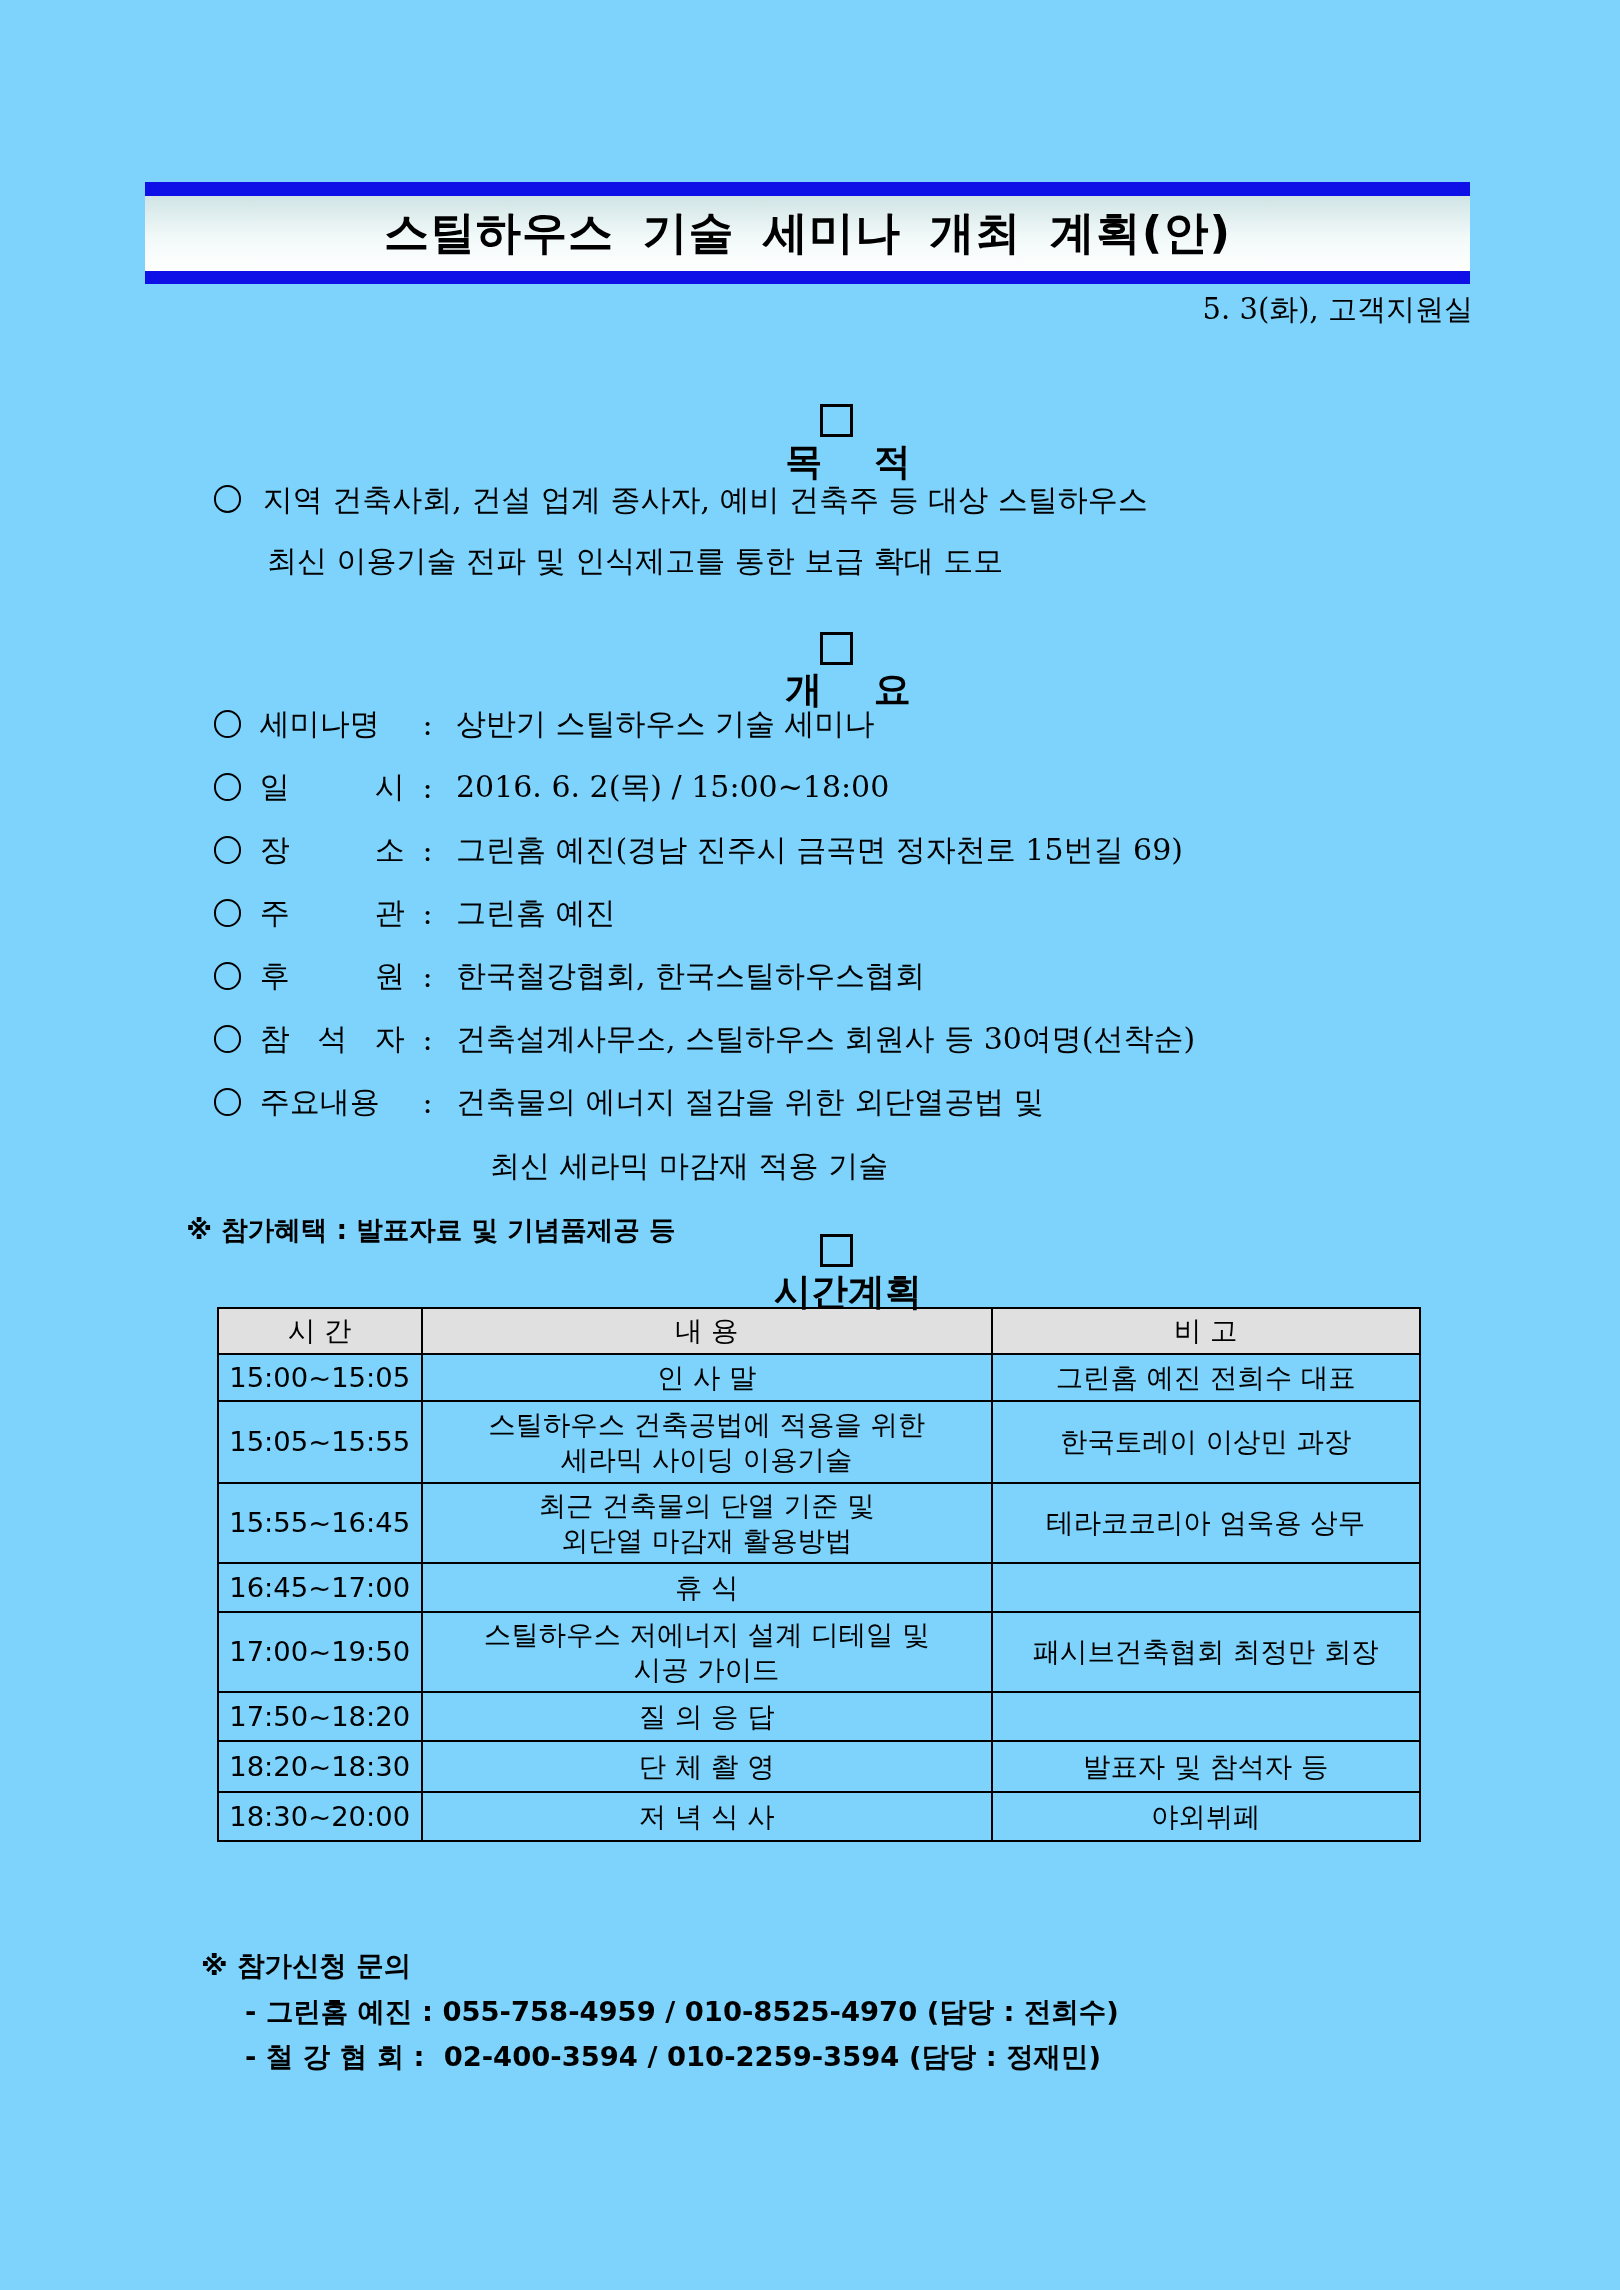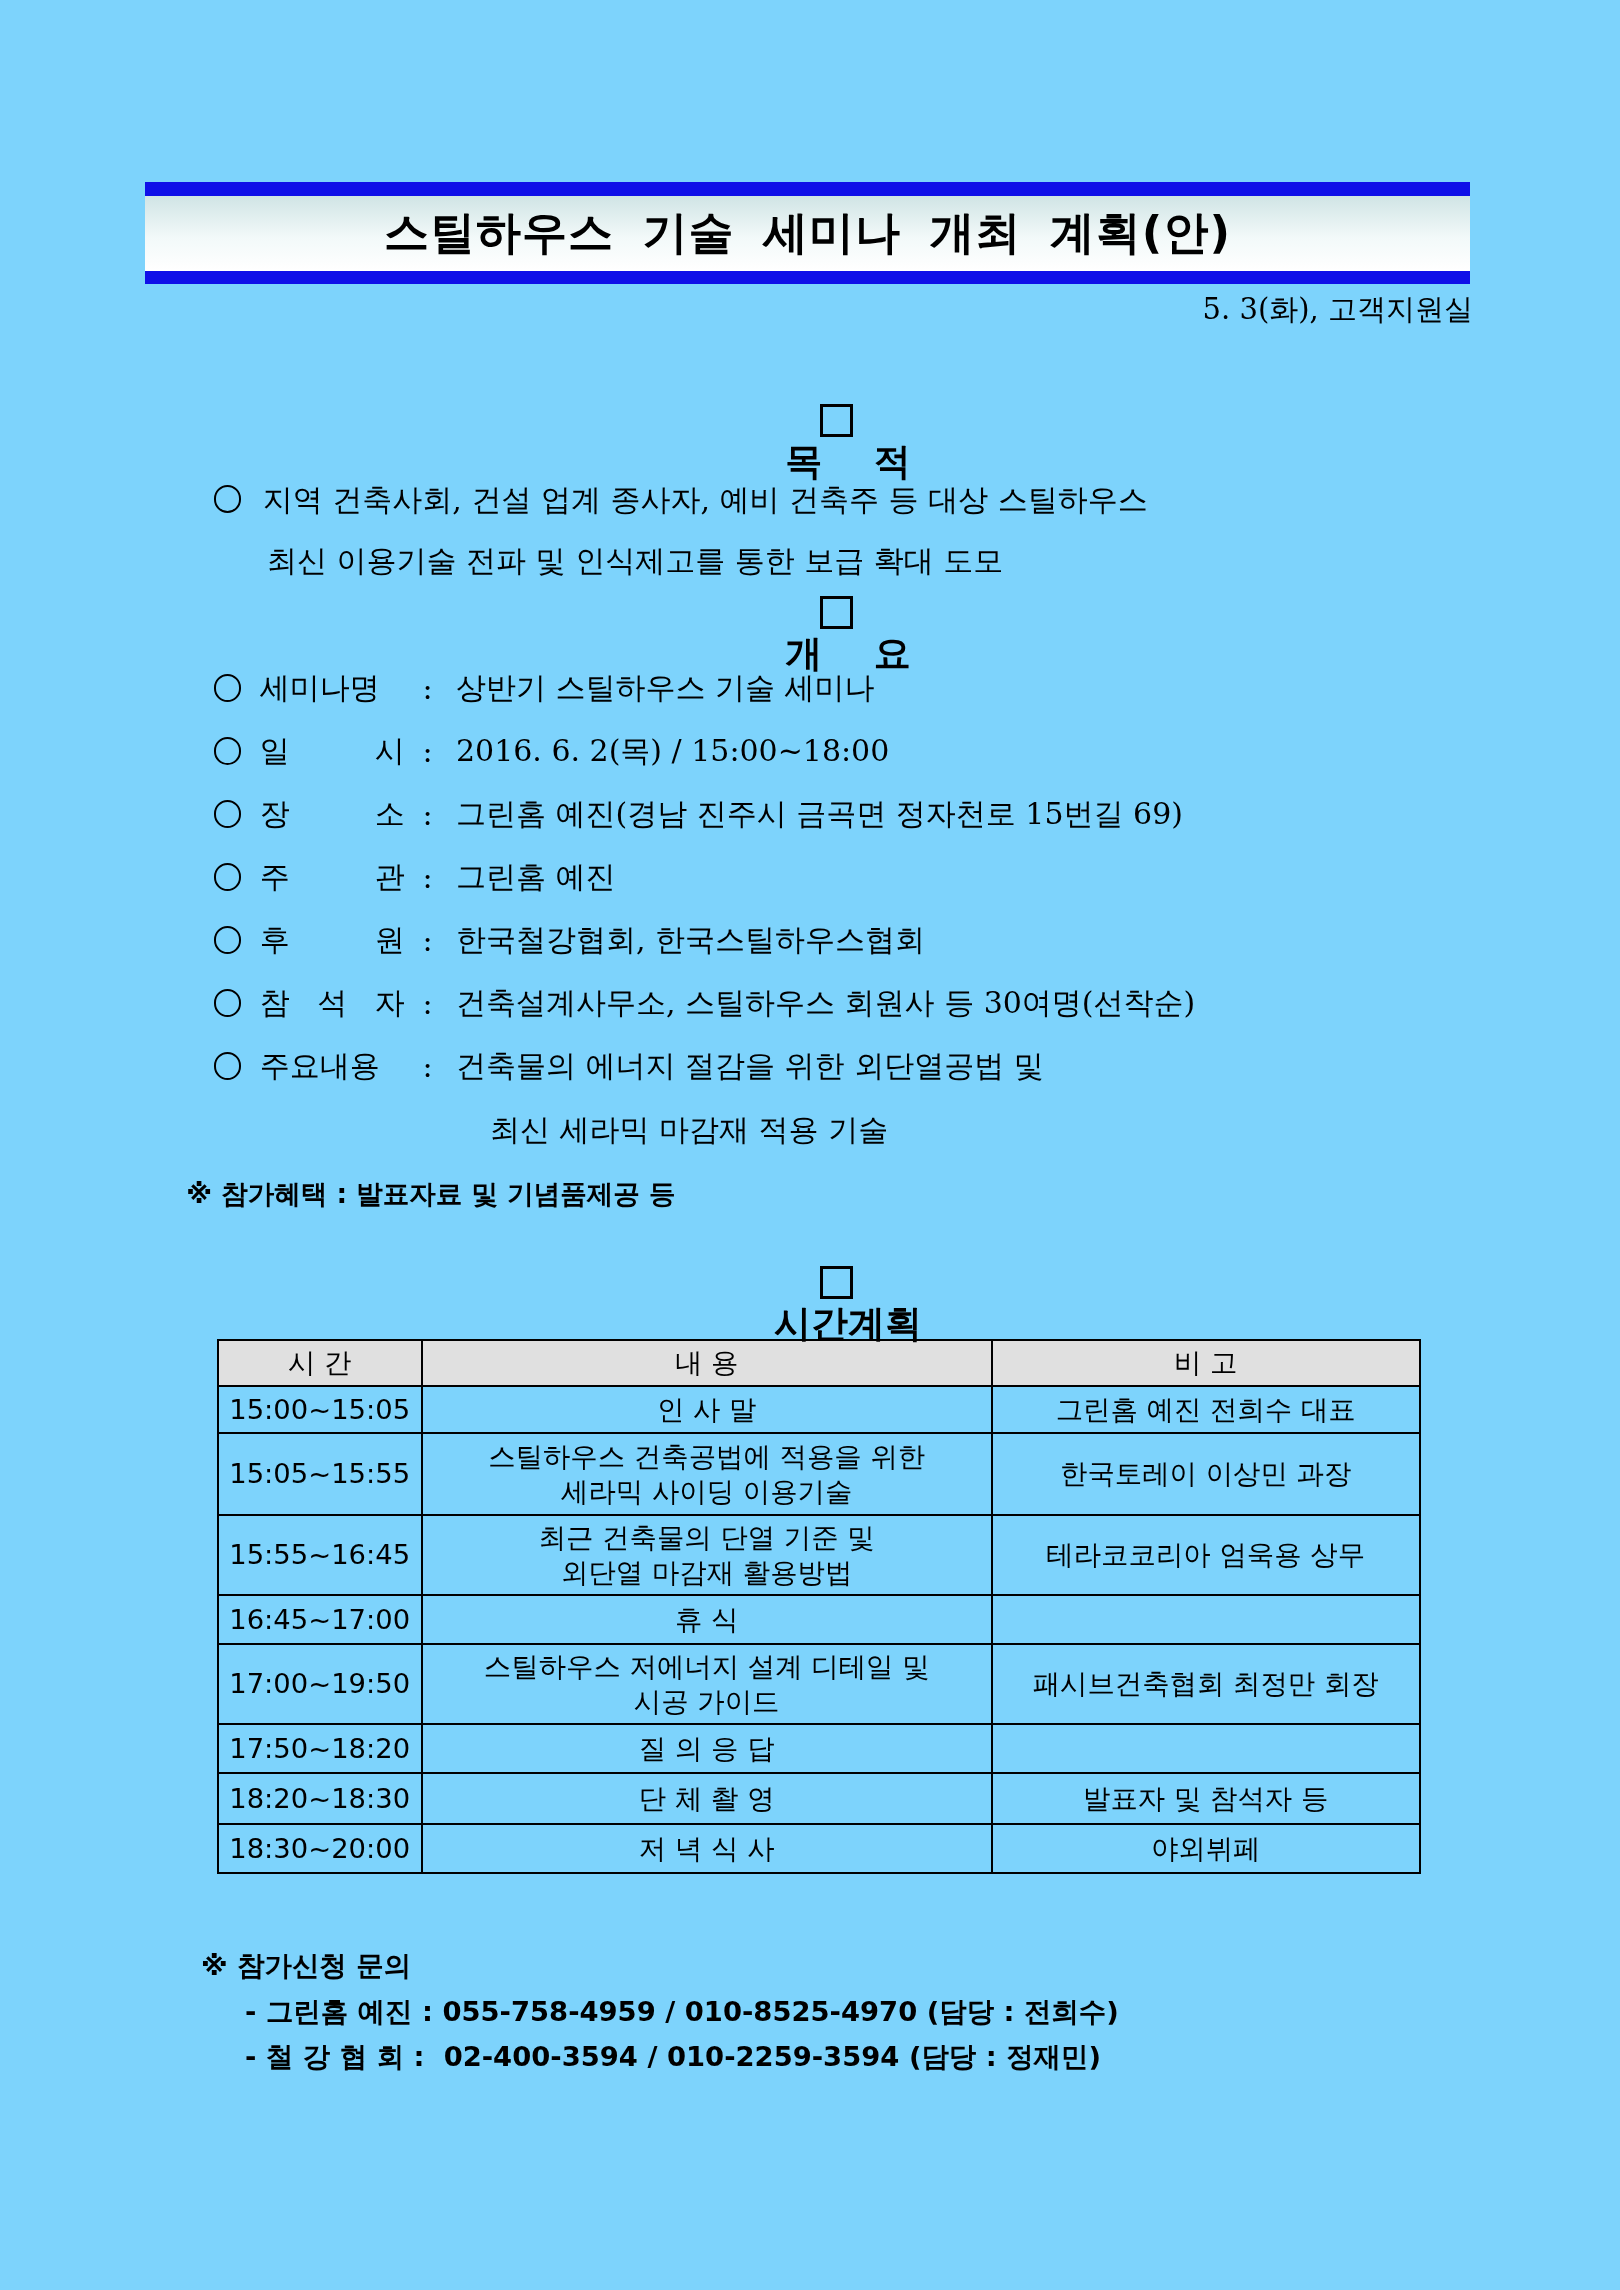--- a/index.html
+++ b/index.html
@@ -46,38 +46,38 @@
     display:inline-block;flex:0 0 auto;
   }
   
   .sec-purpose{top:404px;}
   .bullet-line{display:flex;align-items:center;margin-left:12.7px;}
   .bullet-line .circ{margin-right:21.6px;}
   .purpose-lines{margin-top:17.6px;}
   .body-text{font-size:30px;line-height:61px;white-space:pre;}
   .purpose-cont{margin-left:66px;font-size:30px;line-height:61px;white-space:pre;}
   
-  .sec-overview{top:596px;}
+  .sec-overview{top:632px;}
   .items{margin-top:13.7px;}
   .item{display:flex;align-items:center;height:63px;margin-left:12.7px;font-size:30px;}
   .item .circ{margin-right:18.6px;}
   .item-label{
     display:inline-block;width:145px;flex:0 0 auto;
     text-align:justify;text-align-last:justify;-moz-text-align-last:justify;
   }
   .item-sep{padding:0 23.5px 0 17.6px;}
   .item-value{white-space:pre;}
   .overview-cont{margin-left:289px;font-size:30px;line-height:63px;white-space:pre;}
   .benefit-note{
     margin-left:-14.7px;margin-top:13.7px;
     font-family:"DejaVu Sans","Liberation Sans",sans-serif;
     font-weight:bold;font-size:26.5px;line-height:39px;white-space:pre;
   }
   
-  .sec-schedule{top:1266px;}
+  .sec-schedule{top:1234px;}
   .schedule-table{
     margin:25.5px 0 0 15.7px;
     border-collapse:collapse;table-layout:fixed;width:1203px;
     font-family:"DejaVu Sans","Liberation Sans",sans-serif;
     font-size:27.4px;
   }
   .schedule-table col.c1{width:204px;}
   .schedule-table col.c2{width:570px;}
   .schedule-table col.c3{width:428px;}
   .schedule-table th,.schedule-table td{

